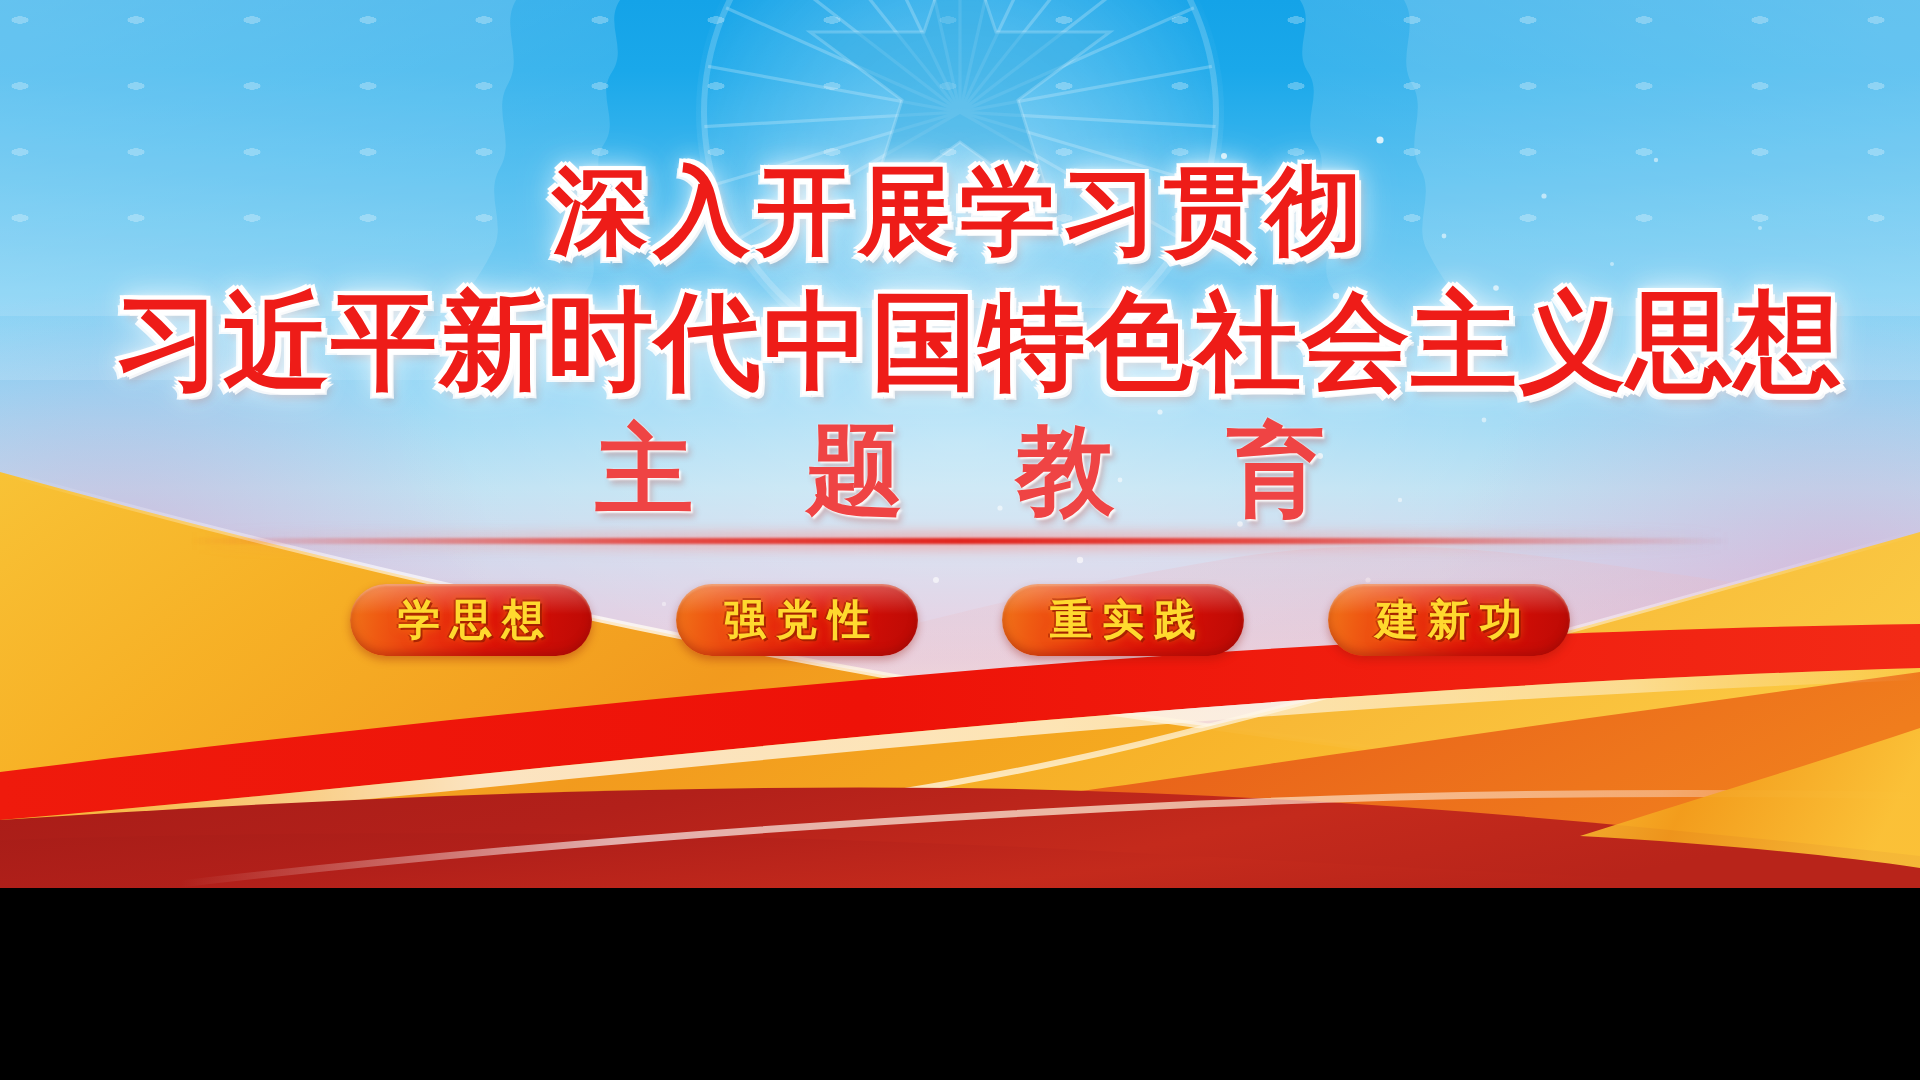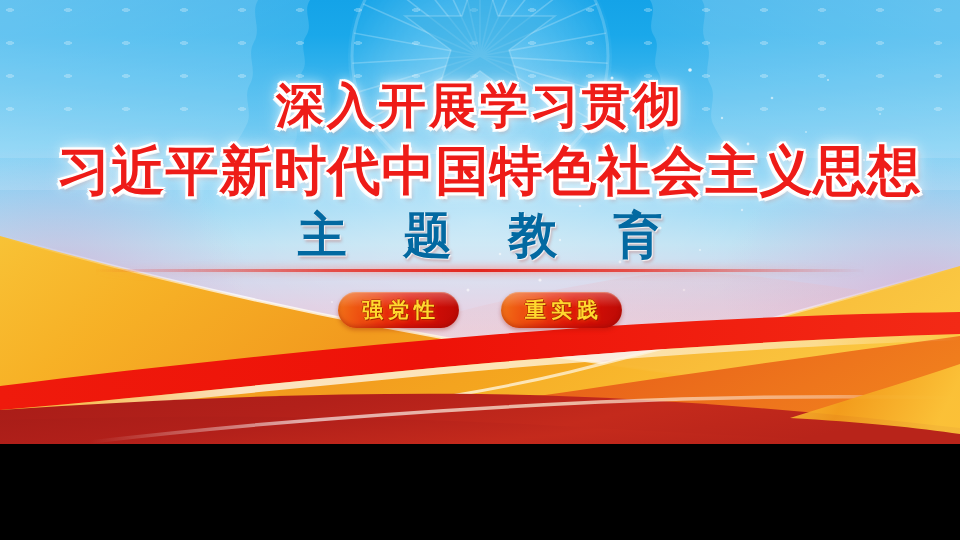--- a/index.html
+++ b/index.html
@@ -92,21 +92,21 @@
   .line2{ top:136px; font-size:53px; letter-spacing:1px;padding-left:19px; }
 
   .subline{
     position:absolute; left:0; right:0; top:203px;
     text-align:center;
     font-family:"Liberation Serif","DejaVu Serif",serif;
     font-weight:bold;
     font-size:49px;
     letter-spacing:22px;
     text-indent:22px;
-    color:#0369a1;
+    color:#ef4444;
     white-space:nowrap;
     text-shadow:
       0 0 1px rgba(255,255,255,.9),
       1px 1px 1px rgba(255,255,255,.9),
       2px 3px 3px rgba(190,60,50,.30);
   }
 
   .rule{
     position:absolute; top:269px; left:95px; width:770px; height:3px;
     background:linear-gradient(90deg,
@@ -371,21 +371,27 @@
 
     <div class="headline line2">习近平新时代中国特色社会主义思想</div>
 
     <div class="subline">主 题 教 育</div>
 
     <div class="rule-glow"></div>
     <div class="rule"></div>
 
     <div class="badges">
       <div class="badge">
+        <span class="badge-label">学思想</span>
+      </div>
+      <div class="badge">
         <span class="badge-label">强党性</span>
       </div>
       <div class="badge">
         <span class="badge-label">重实践</span>
       </div>
+      <div class="badge">
+        <span class="badge-label">建新功</span>
+      </div>
     </div>
 
   </div>
 </div>
 
 </body></html>

